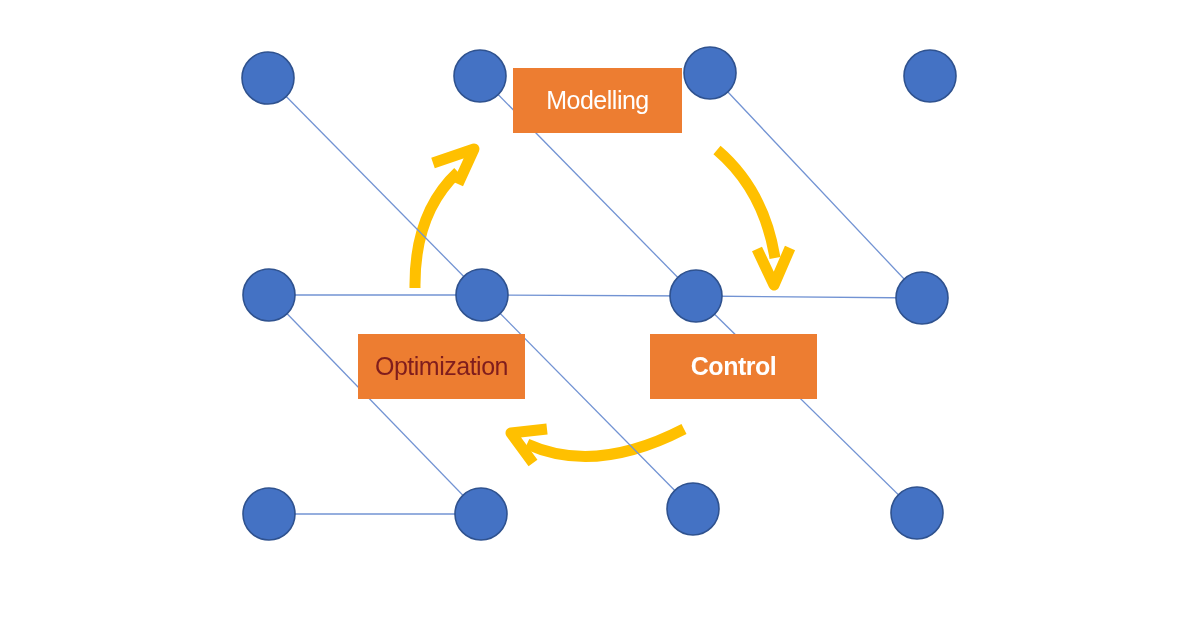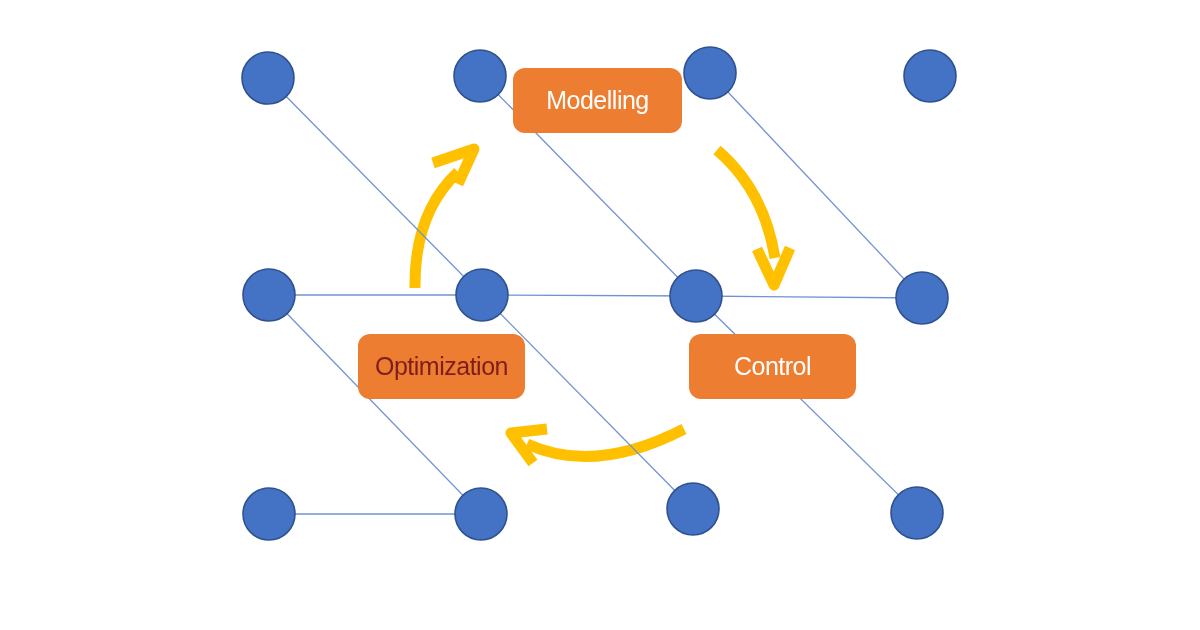--- a/index.html
+++ b/index.html
@@ -19,33 +19,33 @@
     position: absolute;
     left: 0;
     top: 0;
     width: 1200px;
     height: 630px;
     display: block;
   }
   .label-box {
     position: absolute;
     background: #ED7D31;
-    border-radius: 12px;
+    border-radius: 0;
     display: flex;
     align-items: center;
     justify-content: center;
     color: #ffffff;
     font-size: 25px;
     letter-spacing: -0.5px;
     white-space: nowrap;
     line-height: 1;
   }
   .box-modelling    { left: 513px; top:  68px; width: 169px; height: 65px; }
   .box-optimization { left: 358px; top: 334px; width: 167px; height: 65px; }
-  .box-control      { left: 689px; top: 334px; width: 167px; height: 65px; }
+  .box-control      { left: 650px; top: 334px; width: 167px; height: 65px; font-weight: bold; }
 </style>
 </head>
 <body>
 
 <div class="canvas">
   <svg id="diagram-svg" class="diagram-svg" viewBox="0 0 1200 630" xmlns="http://www.w3.org/2000/svg">
       <g>
         <path d="M 415 288 Q 414 213 458 172" fill="none" stroke="#FFC000" stroke-width="11" stroke-linecap="butt"></path>
         <path d="M 433 163 L 474 149 L 458 184" fill="none" stroke="#FFC000" stroke-width="11" stroke-linecap="butt" stroke-linejoin="round"></path>
         <path d="M 717 150 Q 764 190 775 258" fill="none" stroke="#FFC000" stroke-width="11" stroke-linecap="butt"></path>

